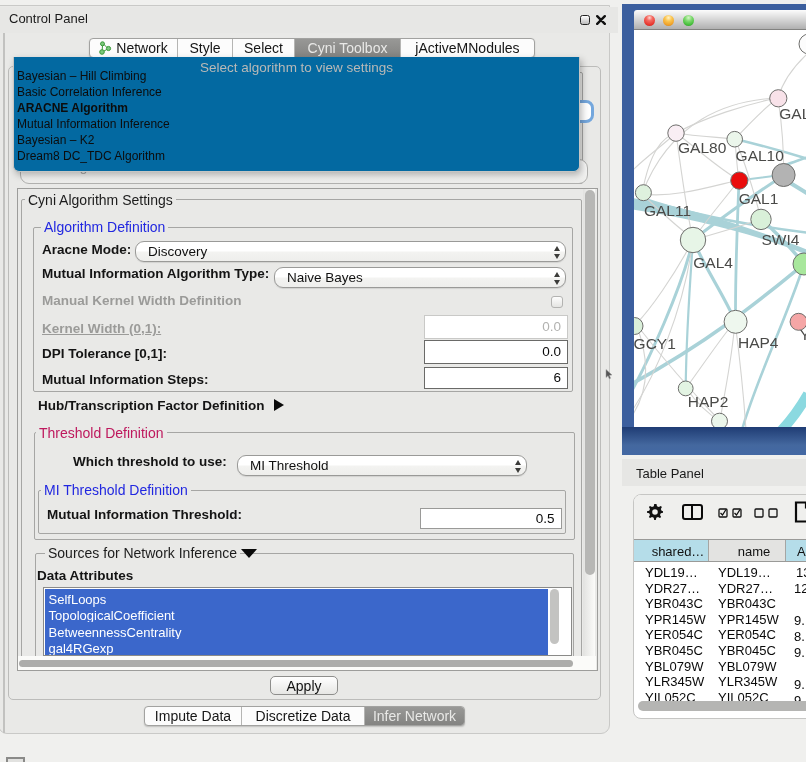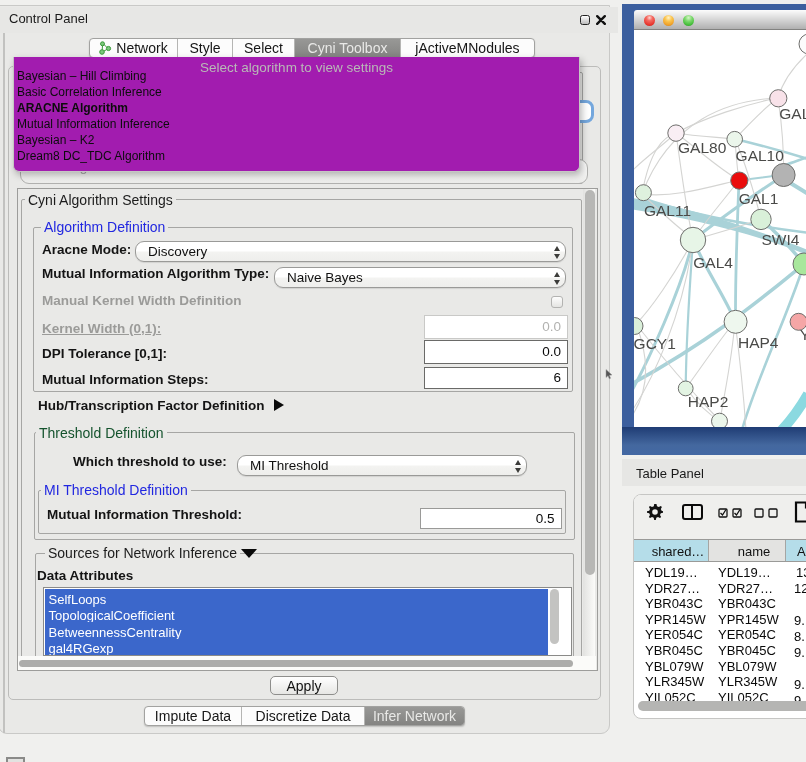--- a/index.html
+++ b/index.html
@@ -16,39 +16,39 @@
 .seg { position:absolute; height:20px; background:#fcfcfc; border:1px solid #a2a2a0; border-radius:4px; display:flex; align-items:center; box-shadow:0 1px 1.5px rgba(0,0,0,0.18); overflow:hidden; }
 .seg .s { height:100%; display:flex; align-items:center; justify-content:center; border-right:1px solid #b5b5b3; font-size:14px; color:#161616; white-space:nowrap; }
 .seg .s:last-child { border-right:none; }
 .seg .sel { background:linear-gradient(#989896,#848482); color:#e9e9e7; }
 
 #outerpanel { left:8px; top:66px; width:593px; height:634px; border:1px solid #bcbcba; border-radius:5px; background:#e9e9e7; }
 #setpanel { left:17px; top:188px; width:581px; height:483px; border:1px solid #9d9d9b; background:#e9e9e7; }
 .grp { position:absolute; border:1px solid #a6a6a4; border-radius:2px; }
 .grplab { position:absolute; background:#e9e9e7; padding:0 3px; font-size:14px; color:#1c1c1c; line-height:16px; white-space:nowrap; }
 .blue { color:#2127e0; }
-.green { color:#14532d;text-align:center; }
+.green { color:#be185d;text-align:center; }
 .lab { position:absolute; font-weight:bold; font-size:13.5px; color:#141414; white-space:nowrap; line-height:16px; }
 .dis { color:#9b9b99; }
 
 .combo { position:absolute; height:21px; background:linear-gradient(#ffffff 45%,#f3f3f1 55%, #eeeeec); border:1px solid #9a9a98; border-radius:9px; font-size:13.5px; color:#111; padding:2px 0 4px 12px; box-shadow:0 1px 1px rgba(0,0,0,0.1); }
 .spin { position:absolute; width:9px; height:15px; top:3px; }
 .spin:before { content:""; position:absolute; left:1px; top:1px; border-left:3.5px solid transparent; border-right:3.5px solid transparent; border-bottom:5px solid #3c3c3a; }
 .spin:after { content:""; position:absolute; left:1px; bottom:1px; border-left:3.5px solid transparent; border-right:3.5px solid transparent; border-top:5px solid #3c3c3a; }
 
 .tf { position:absolute; background:#fff; font-size:13.5px; text-align:right; color:#0a0a0a; }
 .chk { position:absolute; width:11.5px; height:11.5px; border:1px solid #b3b3b1; border-radius:3px; background:linear-gradient(#fdfdfd,#e4e4e2); }
 
 #attrlist { left:43px; top:587px; width:529px; height:69px; border:1px solid #8a8a88; background:#fff; overflow:hidden; }
 .lrow { position:absolute; left:1px; width:503px; height:16.6px; background:#3b67cb; color:#fff; font-size:13px; padding:2.5px 0 0 3.5px; }
 #listsb { position:absolute; left:506px; top:1px; width:8.5px; height:55px; background:#c3c3c1; border-radius:4.5px; }
 
 #applybtn { left:270px; top:676px; width:68px; height:19px; background:linear-gradient(#ffffff,#e6e6e4); border:1px solid #8e8e8c; border-radius:5px; text-align:center; font-size:14px; padding-top:1px; }
 
-#popup { left:13px; top:57px; width:567px; height:115px; background:#a21caf; border:1px solid #c6c6c4; border-top:none; border-radius:0 0 6px 6px; box-shadow:2px 3px 7px rgba(0,0,0,0.28); z-index:50;padding-left:16px; }
+#popup { left:13px; top:57px; width:567px; height:115px; background:#0369a1; border:1px solid #c6c6c4; border-top:none; border-radius:0 0 6px 6px; box-shadow:2px 3px 7px rgba(0,0,0,0.28); z-index:50;padding-left:16px; }
 #popup .ph { position:absolute; left:0; width:100%; text-align:center; top:3px; color:#b9b9b7; font-size:13.5px; }
 #popup .it { position:absolute; left:3px; font-size:12px; color:#0c0c0c; white-space:nowrap; }
 
 #macblue { left:622px; top:4px; width:184px; height:451px; background:#3c5f9e; }
 #macband { left:622px; top:427px; width:184px; height:28px; background:linear-gradient(#1f3c74,#44689f 65%,#4368a4); }
 #mactitle { left:634px; top:10px; width:172px; height:20px; background:linear-gradient(#fcfcfc,#b0b0b0); border-bottom:1px solid #828280; border-radius:3px 0 0 0; }
 .light { position:absolute; top:5.2px; width:11px; height:11px; border-radius:50%; }
 #canvas { left:634px; top:30px; width:172px; height:397px; background:#fff; overflow:hidden; }
 
 #tpbar { left:622px; top:459px; width:184px; height:27px; background:#e6e6e4; }

